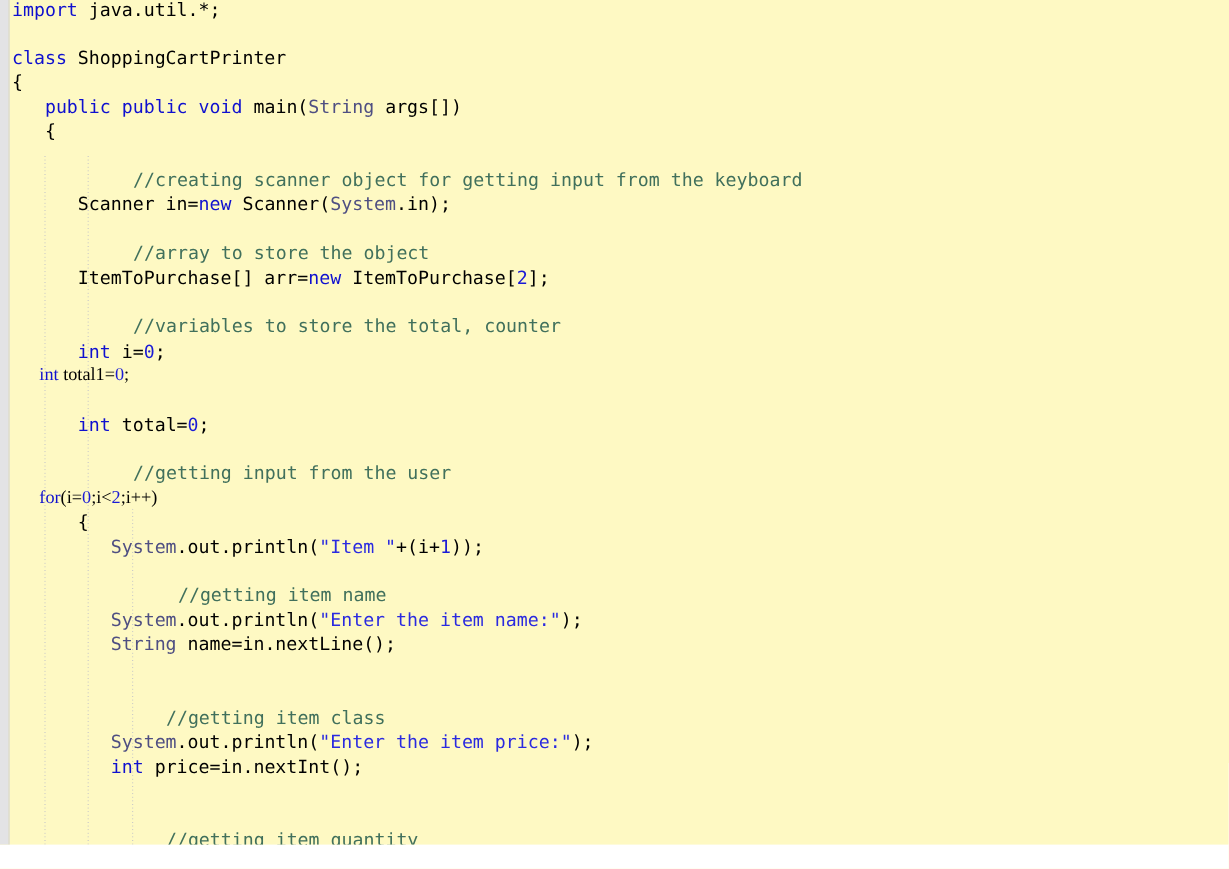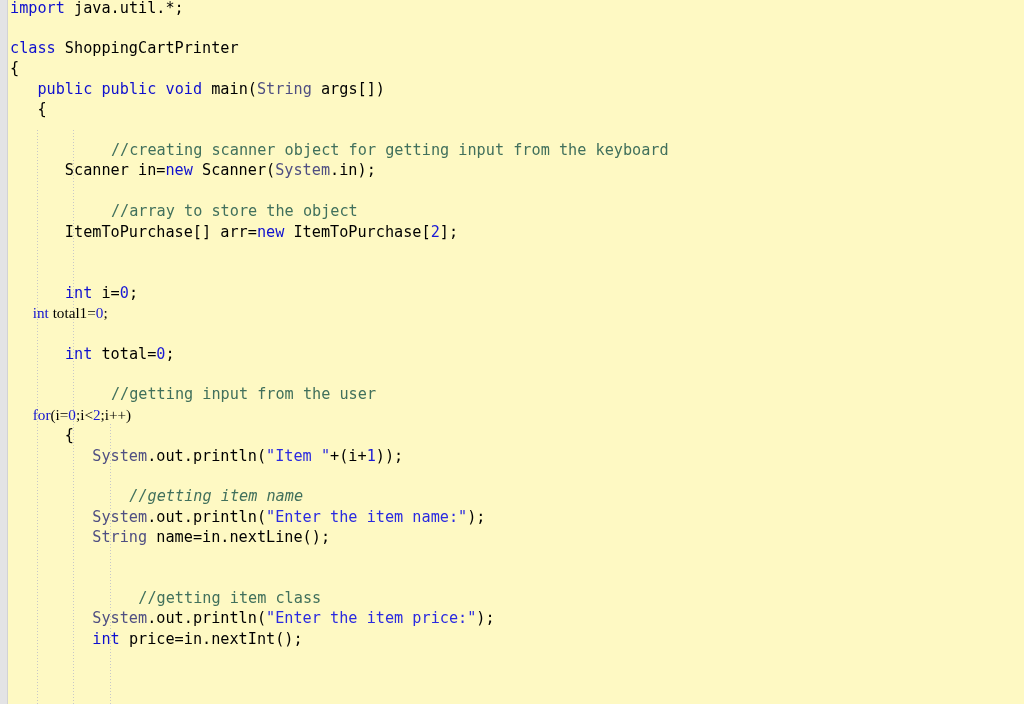--- a/index.html
+++ b/index.html
@@ -100,36 +100,37 @@
       <div class="code-line" style="top: 58px; left: 10px;"><span class="tok-plain">{</span></div>
       <div class="code-line" style="top: 79px; left: 10px;"><span class="tok-plain">   </span><span class="tok-keyword">public</span><span class="tok-plain"> </span><span class="tok-keyword">public</span><span class="tok-plain"> </span><span class="tok-keyword">void</span><span class="tok-plain"> main(</span><span class="tok-class">String</span><span class="tok-plain"> args[])</span></div>
       <div class="code-line" style="top: 99px; left: 10px;"><span class="tok-plain">   {</span></div>
       <div class="code-line" style="top: 119px; left: 10px;"></div>
       <div class="code-line" style="top: 140px; left: 10px;"><span class="tok-plain">      </span><span class="tok-comment">//creating scanner object for getting input from the keyboard</span></div>
       <div class="code-line" style="top: 160px; left: 10px;"><span class="tok-plain">      Scanner in=</span><span class="tok-keyword">new</span><span class="tok-plain"> Scanner(</span><span class="tok-class">System</span><span class="tok-plain">.in);</span></div>
       <div class="code-line" style="top: 181px; left: 10px;"></div>
       <div class="code-line" style="top: 201px; left: 10px;"><span class="tok-plain">      </span><span class="tok-comment">//array to store the object</span></div>
       <div class="code-line" style="top: 222px; left: 10px;"><span class="tok-plain">      ItemToPurchase[] arr=</span><span class="tok-keyword">new</span><span class="tok-plain"> ItemToPurchase[</span><span class="tok-number">2</span><span class="tok-plain">];</span></div>
       <div class="code-line" style="top: 242px; left: 10px;"></div>
+      <div class="code-line" style="top: 262px; left: 10px;"><span class="tok-plain">      </span><span class="tok-comment">//variables to store the total, counter</span></div>
       <div class="code-line" style="top: 283px; left: 10px;"><span class="tok-plain">      </span><span class="tok-keyword">int</span><span class="tok-plain"> i=</span><span class="tok-number">0</span><span class="tok-plain">;</span></div>
       <div class="code-line" style="top: 303px; left: 10px; font-family: Liberation Serif, serif;"><span class="tok-plain">      </span><span class="tok-keyword">int</span><span class="tok-plain"> total1=</span><span class="tok-number">0</span><span class="tok-plain">;</span></div>
       <div class="code-line" style="top: 323px; left: 10px;"></div>
       <div class="code-line" style="top: 344px; left: 10px;"><span class="tok-plain">      </span><span class="tok-keyword">int</span><span class="tok-plain"> total=</span><span class="tok-number">0</span><span class="tok-plain">;</span></div>
       <div class="code-line" style="top: 364px; left: 10px;"></div>
       <div class="code-line" style="top: 384px; left: 10px;"><span class="tok-plain">      </span><span class="tok-comment">//getting input from the user</span></div>
       <div class="code-line" style="top: 405px; left: 10px; font-family: Liberation Serif, serif;"><span class="tok-plain">      </span><span class="tok-keyword">for</span><span class="tok-plain">(i=</span><span class="tok-number">0</span><span class="tok-plain">;i&lt;</span><span class="tok-number">2</span><span class="tok-plain">;i++)</span></div>
       <div class="code-line" style="top: 425px; left: 10px;"><span class="tok-plain">      {</span></div>
       <div class="code-line" style="top: 446px; left: 10px;"><span class="tok-plain">         </span><span class="tok-class">System</span><span class="tok-plain">.out.println(</span><span class="tok-string">"Item "</span><span class="tok-plain">+(i+</span><span class="tok-number">1</span><span class="tok-plain">));</span></div>
       <div class="code-line" style="top: 466px; left: 10px;"></div>
-      <div class="code-line" style="top: 486px; left: 1px; font-style: italic;"><span class="tok-plain">         </span><span class="tok-comment">//getting item name</span></div>
+      <div class="code-line" style="top: 486px; left: 20px;"><span class="tok-plain">         </span><span class="tok-comment">//getting item name</span></div>
       <div class="code-line" style="top: 507px; left: 10px;"><span class="tok-plain">         </span><span class="tok-class">System</span><span class="tok-plain">.out.println(</span><span class="tok-string">"Enter the item name:"</span><span class="tok-plain">);</span></div>
       <div class="code-line" style="top: 527px; left: 10px;"><span class="tok-plain">         </span><span class="tok-class">String</span><span class="tok-plain"> name=in.nextLine();</span></div>
       <div class="code-line" style="top: 547px; left: 10px;"></div>
       <div class="code-line" style="top: 568px; left: 10px;"></div>
       <div class="code-line" style="top: 588px; left: 10px;"><span class="tok-plain">         </span><span class="tok-comment">//getting item class</span></div>
       <div class="code-line" style="top: 608px; left: 10px;"><span class="tok-plain">         </span><span class="tok-class">System</span><span class="tok-plain">.out.println(</span><span class="tok-string">"Enter the item price:"</span><span class="tok-plain">);</span></div>
       <div class="code-line" style="top: 629px; left: 10px;"><span class="tok-plain">         </span><span class="tok-keyword">int</span><span class="tok-plain"> price=in.nextInt();</span></div>
       <div class="code-line" style="top: 649px; left: 10px;"></div>
       <div class="code-line" style="top: 669px; left: 10px;"></div>
-      <div class="code-line" style="top: 690px; left: 10px;"><span class="tok-plain">         </span></div>
+      <div class="code-line" style="top: 690px; left: 10px;"><span class="tok-plain">         </span><span class="tok-comment">//getting item quantity</span></div>
     </div>
 
 </div>
 
 </body></html>

